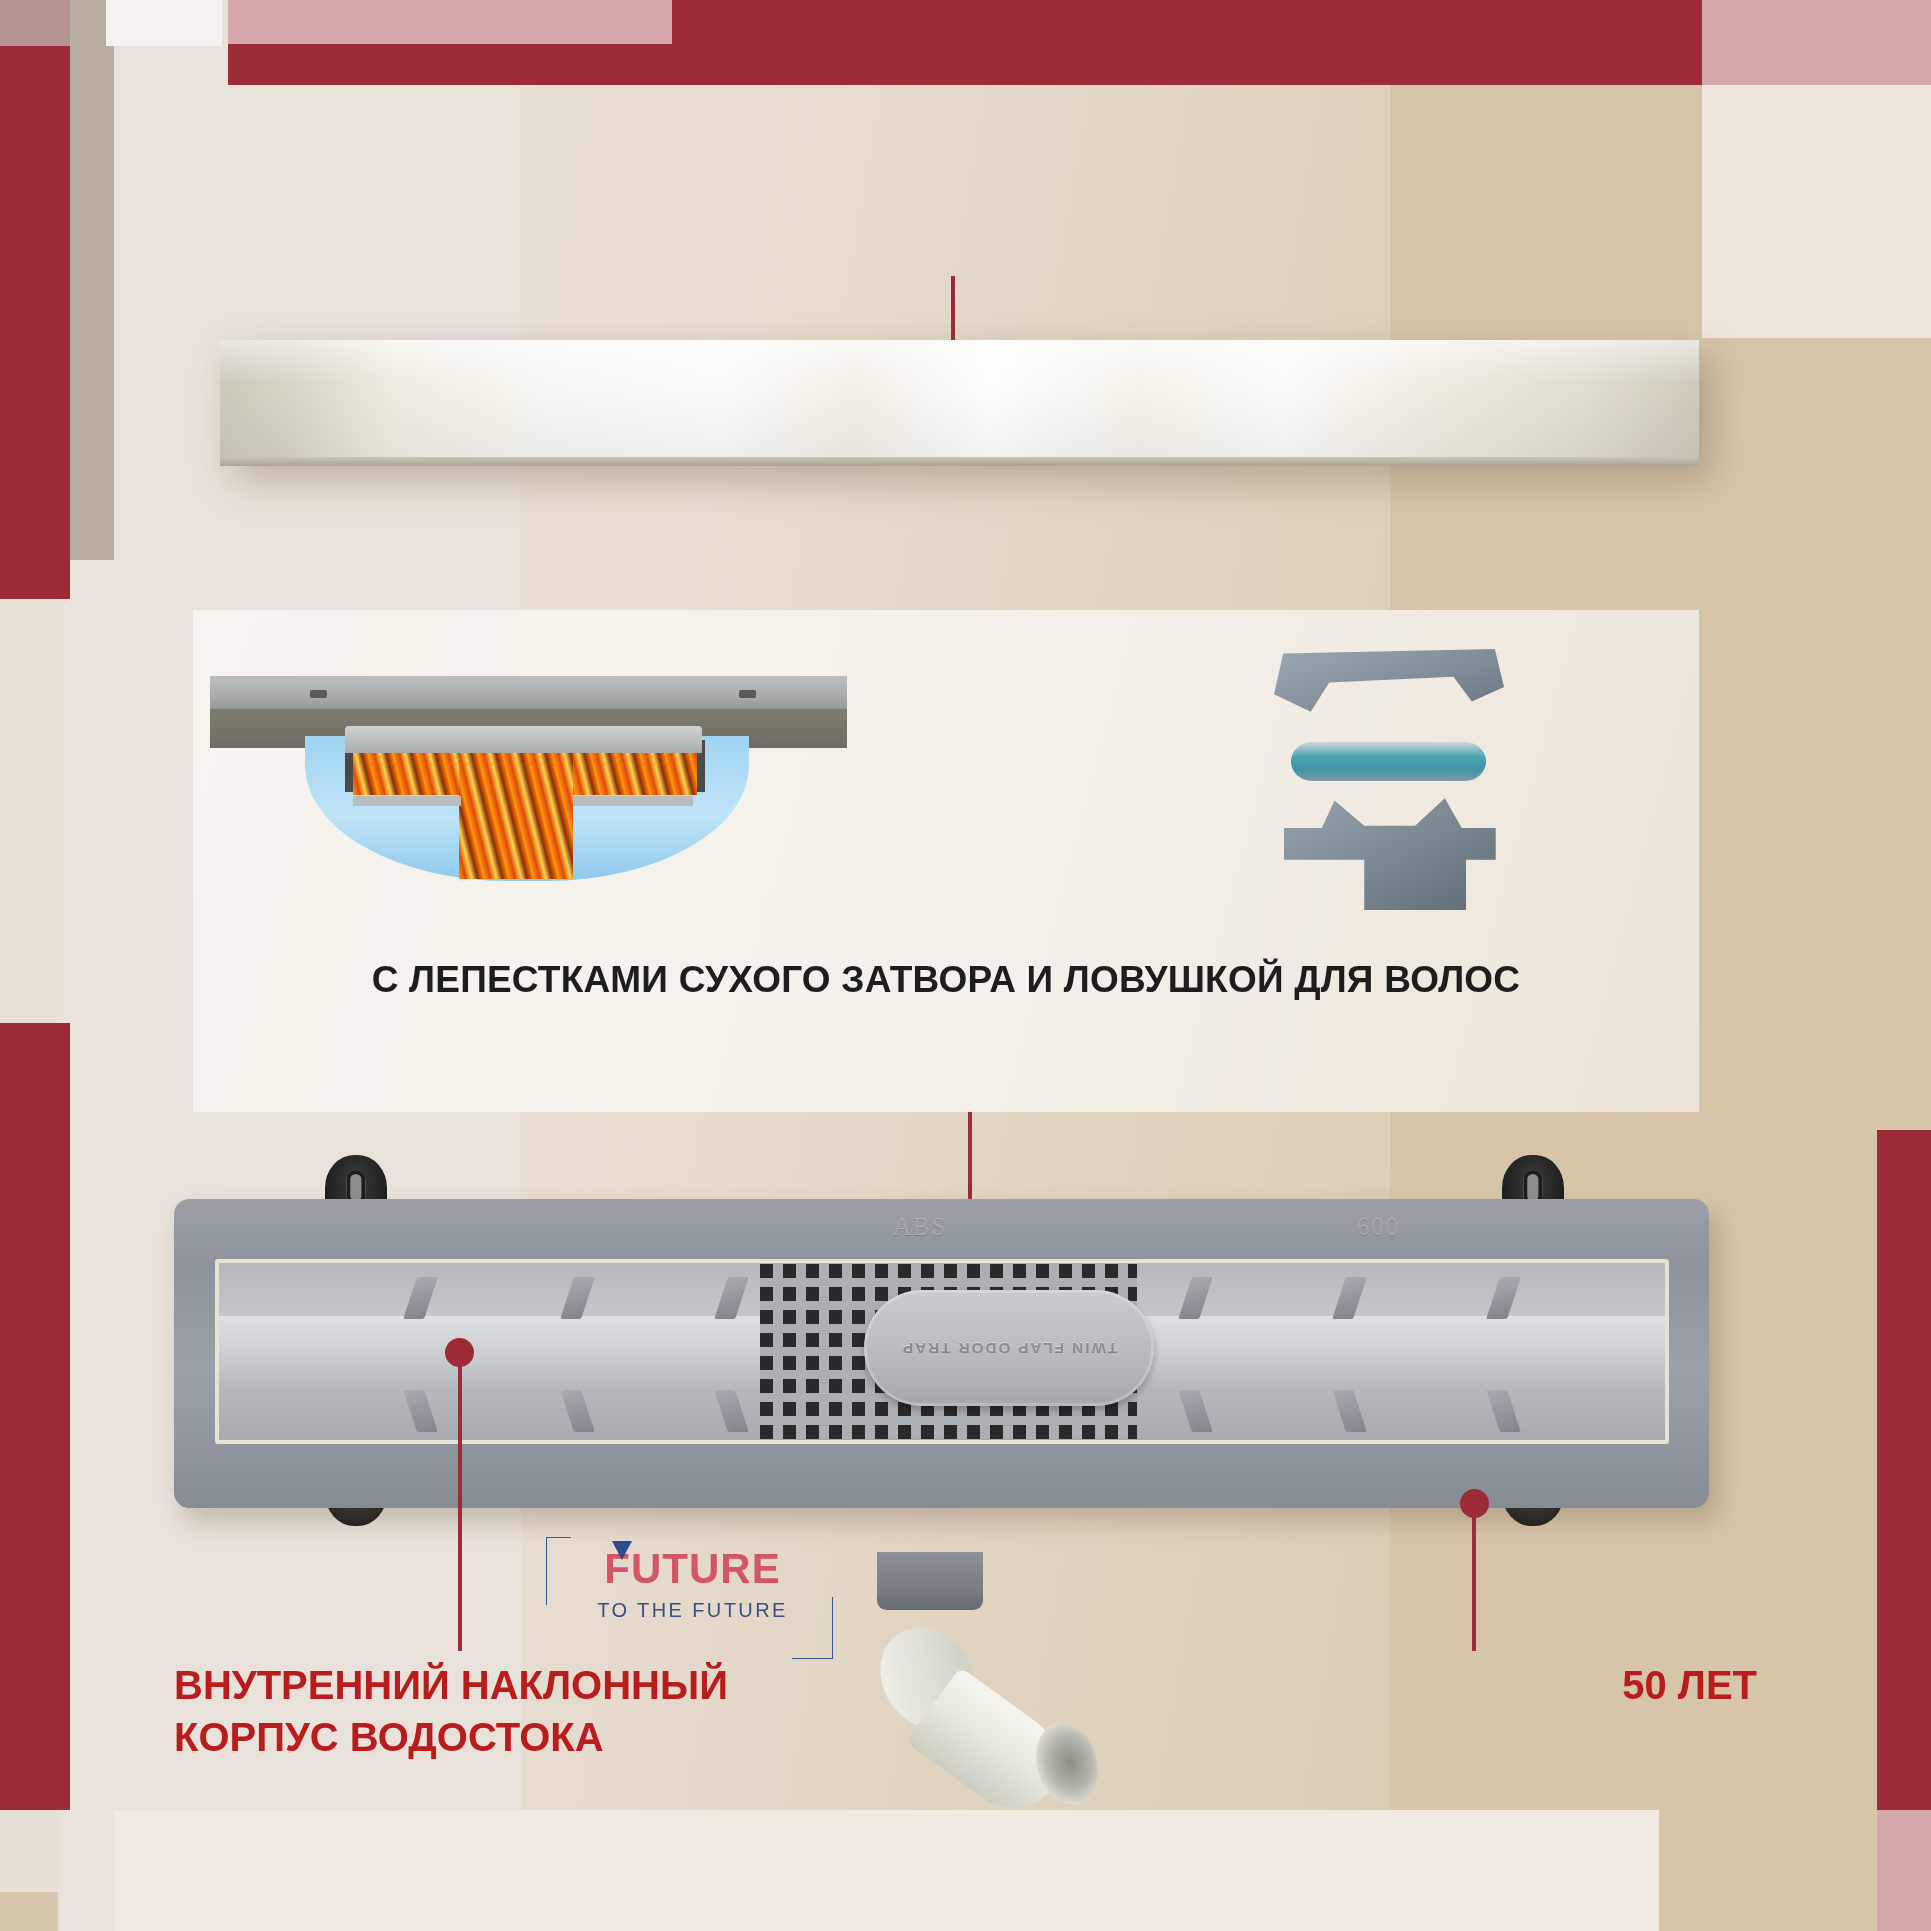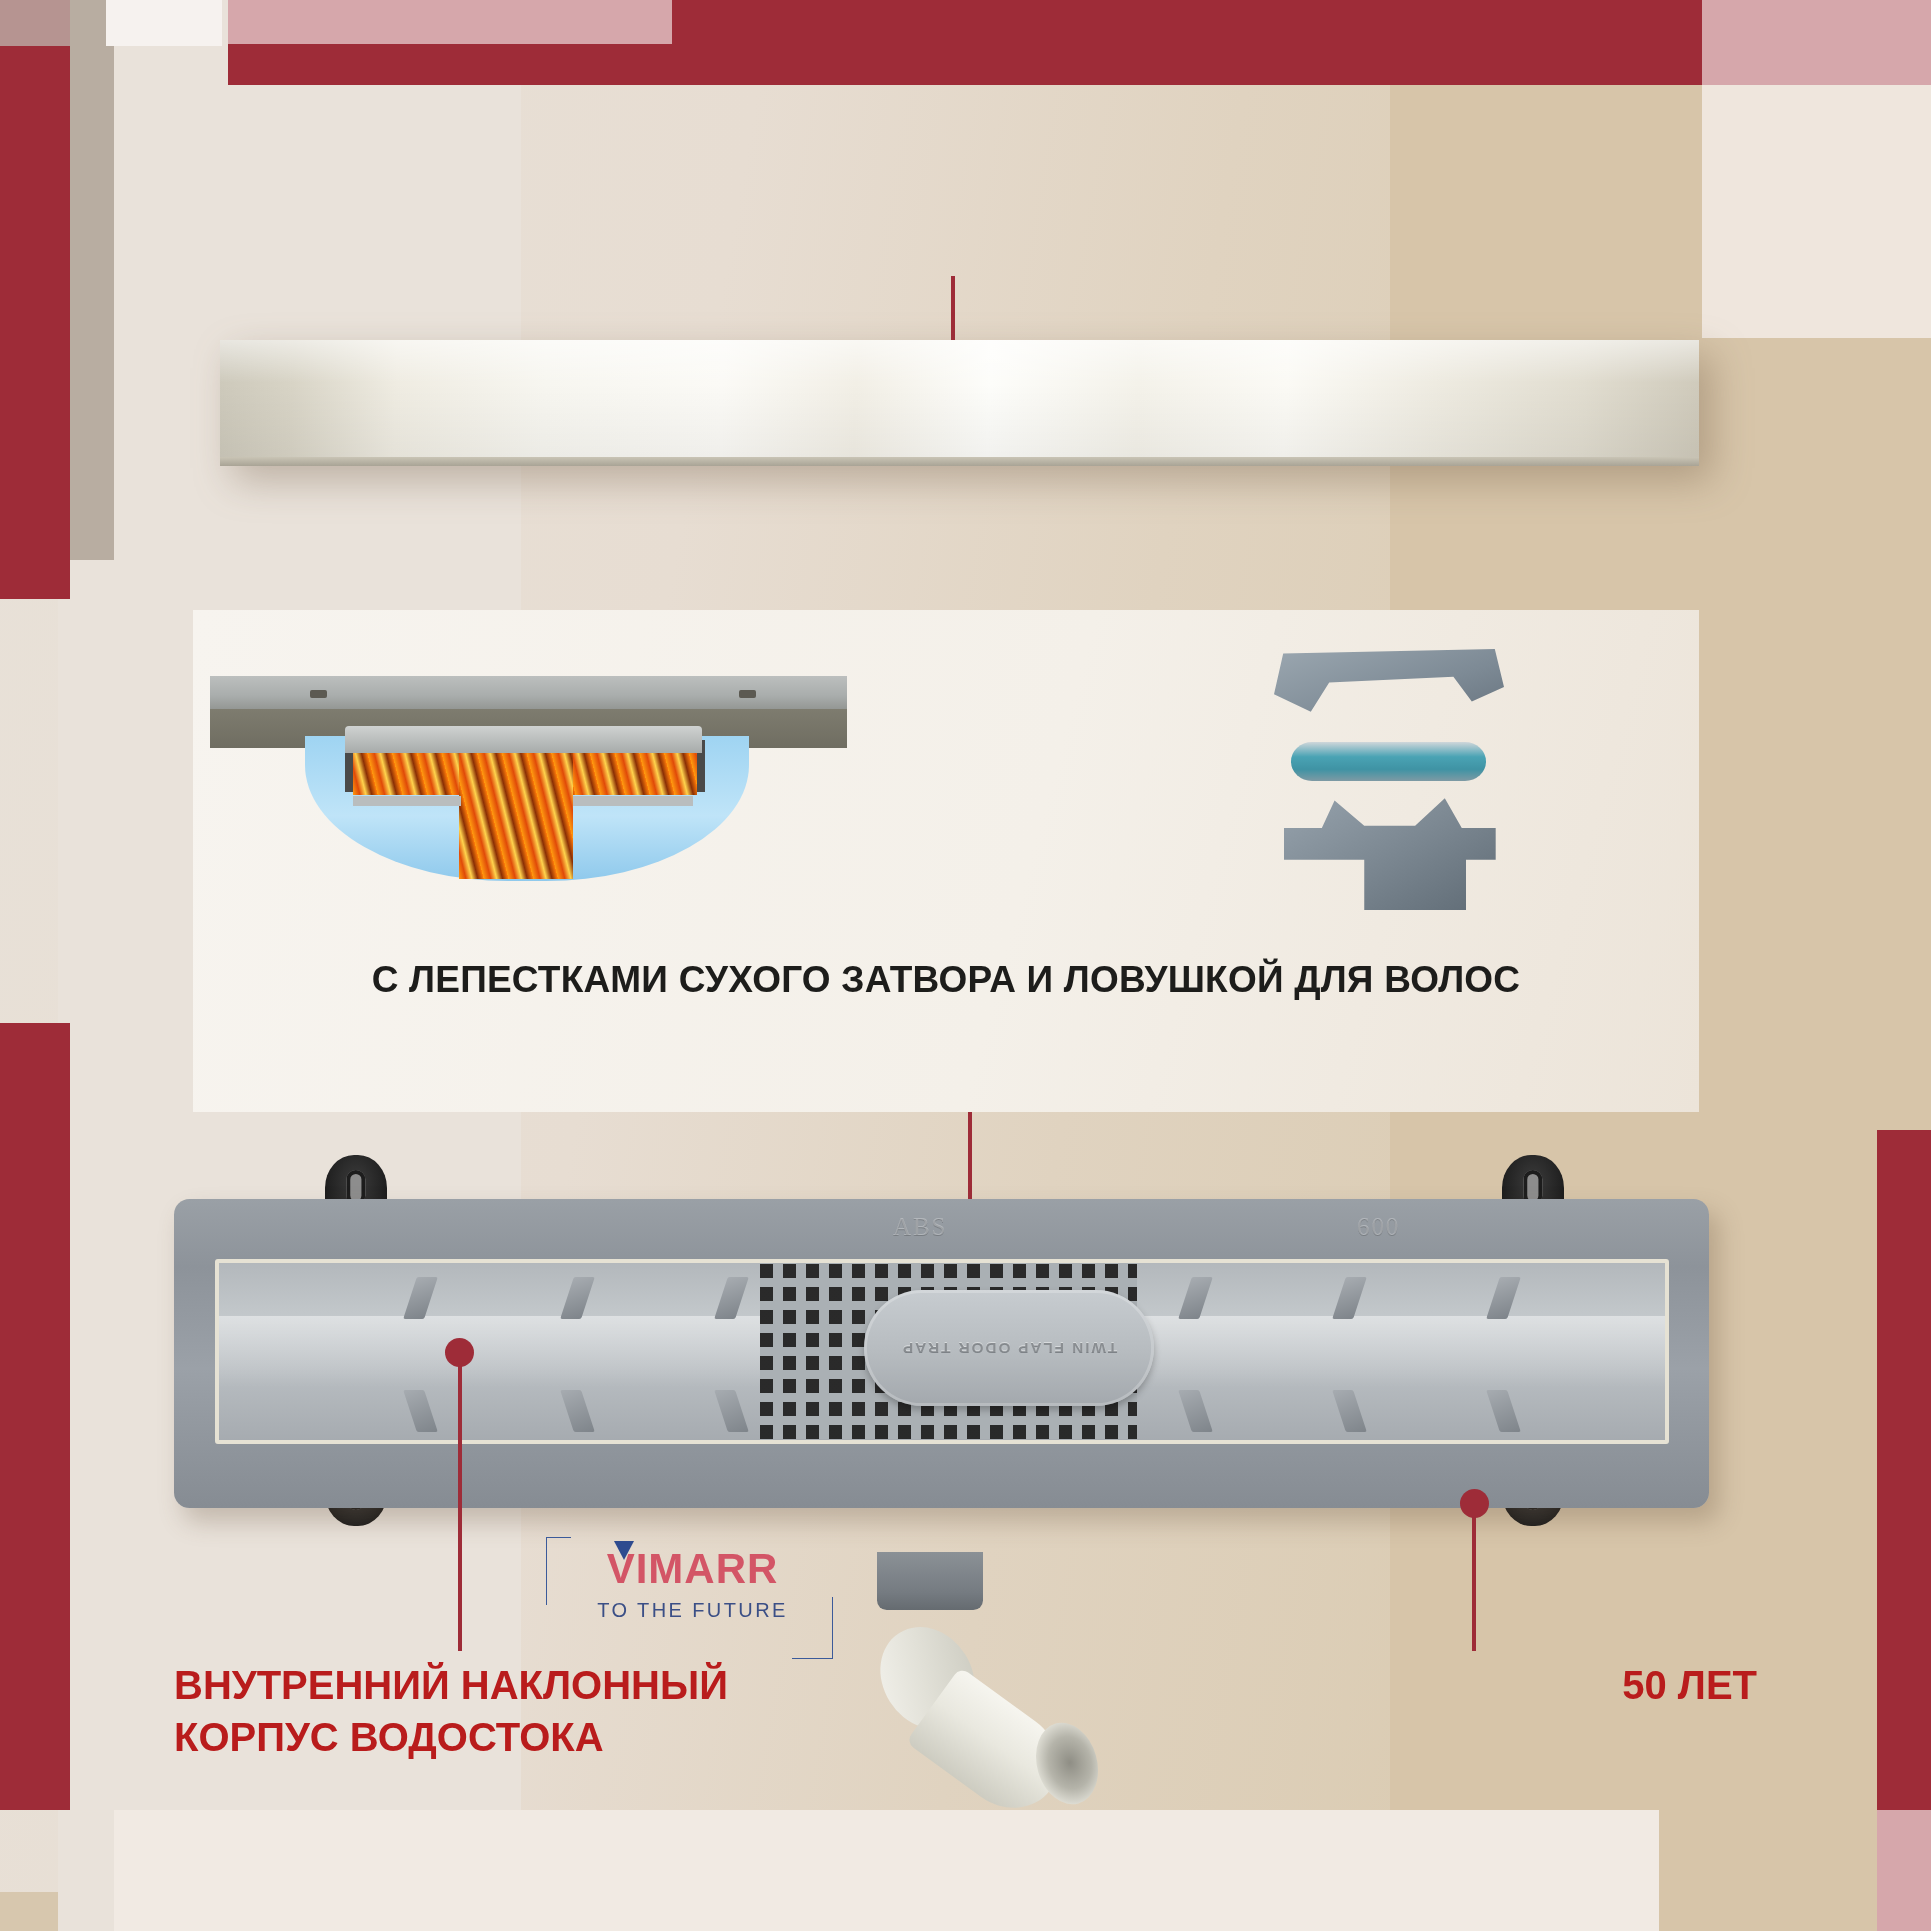--- a/index.html
+++ b/index.html
@@ -413,21 +413,21 @@
   <div class="pointer" style="left:1472px; top:1502px; width:3.9px; height:149px;"></div>
   <div class="dot" style="left:1460px; top:1489px; width:29px; height:29px;"></div>
 
   <div class="hose">
     <div class="hose-collar"></div>
     <div class="hose-tube"></div>
     <div class="hose-mouth"></div>
   </div>
 
   <div class="logo">
-    <div class="logo-mark">VIMARR</div>
+    <div class="logo-mark">FUTURE</div>
     <div class="logo-sub">TO THE FUTURE</div>
   </div>
   <div class="logo-bracket" style="left:546px; top:1537px; width:25px; height:68px; border-right:none; border-bottom:none;"></div>
   <div class="logo-bracket" style="left:792px; top:1597px; width:41px; height:62px; border-left:none; border-top:none;"></div>
 
   <div class="cap cap-left">
     <div>ВНУТРЕННИЙ НАКЛОННЫЙ</div>
     <div>КОРПУС ВОДОСТОКА</div>
   </div>
 

